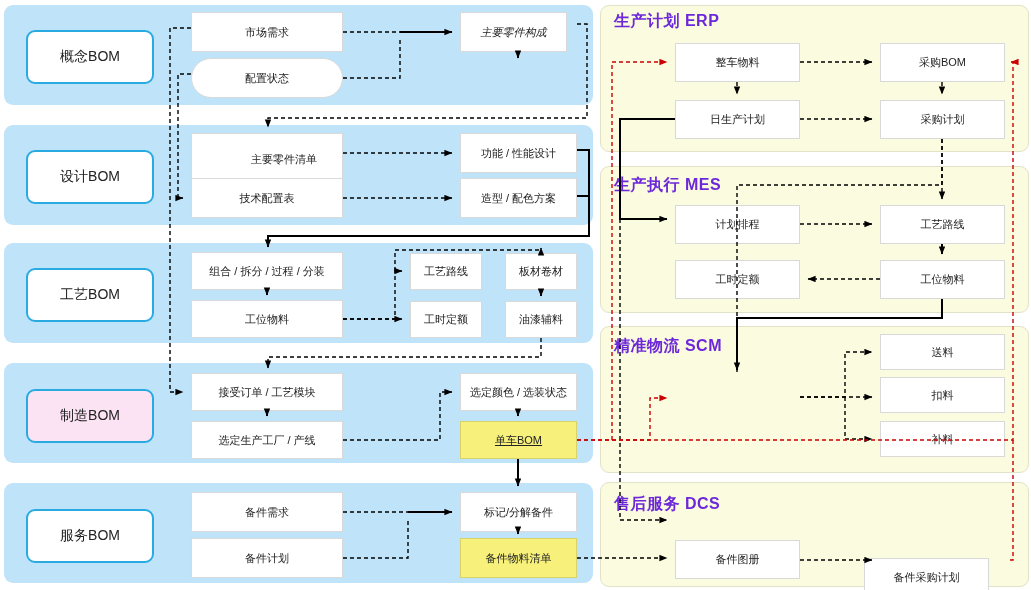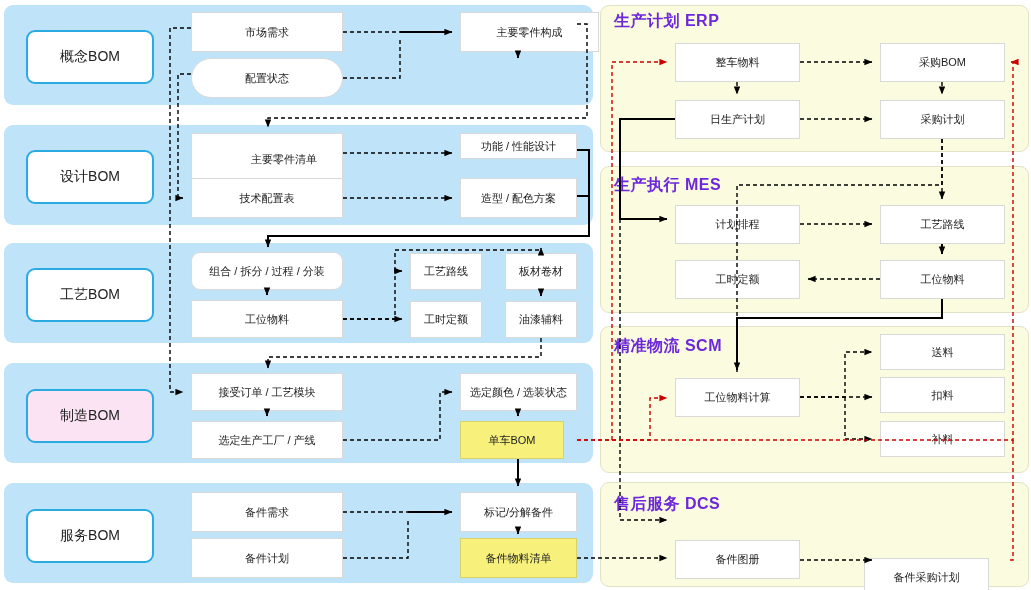--- a/index.html
+++ b/index.html
@@ -28,44 +28,44 @@
 </style>
 </head>
 <body>
 
 <div id="stage">
 
   <div class="band" style="left:4px;top:5px;width:589px;height:100px;"></div>
   <div class="bomtag" style="left:26px;top:30px;width:124px;height:50px;">概念BOM</div>
   <div class="pbox" style="left:191px;top:12px;width:152px;height:40px;">市场需求</div>
   <div class="pbox" style="left:191px;top:58px;width:152px;height:40px;border-radius:20px;">配置状态</div>
-  <div class="pbox" style="left:460px;top:12px;width:139px;height:40px;">主要零件构成</div>
+  <div class="pbox" style="left:460px;top:12px;width:107px;height:40px;font-style:italic;">主要零件构成</div>
 
   <div class="band" style="left:4px;top:125px;width:589px;height:100px;"></div>
   <div class="bomtag" style="left:26px;top:150px;width:124px;height:50px;">设计BOM</div>
   <div class="pbox" style="left:191px;top:133px;width:152px;height:52px;padding-left:34px;">主要零件清单</div>
   <div class="pbox" style="left:191px;top:178px;width:152px;height:40px;">技术配置表</div>
-  <div class="pbox" style="left:460px;top:133px;width:117px;height:26px;">功能 / 性能设计</div>
+  <div class="pbox" style="left:460px;top:133px;width:117px;height:40px;">功能 / 性能设计</div>
   <div class="pbox" style="left:460px;top:178px;width:117px;height:40px;">造型 / 配色方案</div>
 
   <div class="band" style="left:4px;top:243px;width:589px;height:100px;"></div>
   <div class="bomtag" style="left:26px;top:268px;width:124px;height:50px;">工艺BOM</div>
-  <div class="pbox" style="left:191px;top:252px;width:152px;height:38px;border-radius:9px;">组合 / 拆分 / 过程 / 分装</div>
+  <div class="pbox" style="left:191px;top:252px;width:152px;height:38px;">组合 / 拆分 / 过程 / 分装</div>
   <div class="pbox" style="left:191px;top:300px;width:152px;height:38px;">工位物料</div>
   <div class="pbox" style="left:410px;top:253px;width:72px;height:37px;">工艺路线</div>
   <div class="pbox" style="left:410px;top:301px;width:72px;height:37px;">工时定额</div>
   <div class="pbox" style="left:505px;top:253px;width:72px;height:37px;">板材卷材</div>
   <div class="pbox" style="left:505px;top:301px;width:72px;height:37px;">油漆辅料</div>
 
   <div class="band" style="left:4px;top:363px;width:589px;height:100px;"></div>
   <div class="bomtag pink" style="left:26px;top:389px;width:124px;height:50px;">制造BOM</div>
   <div class="pbox" style="left:191px;top:373px;width:152px;height:38px;">接受订单 / 工艺模块</div>
   <div class="pbox" style="left:191px;top:421px;width:152px;height:38px;">选定生产工厂 / 产线</div>
   <div class="pbox" style="left:460px;top:373px;width:117px;height:38px;">选定颜色 / 选装状态</div>
-  <div class="pbox yellow" style="left:460px;top:421px;width:104px;height:38px;">单车BOM</div>
+  <div class="pbox yellow" style="left:460px;top:421px;width:117px;height:38px;text-decoration:underline;">单车BOM</div>
 
   <div class="band" style="left:4px;top:483px;width:589px;height:100px;"></div>
   <div class="bomtag" style="left:26px;top:509px;width:124px;height:50px;">服务BOM</div>
   <div class="pbox" style="left:191px;top:492px;width:152px;height:40px;">备件需求</div>
   <div class="pbox" style="left:191px;top:538px;width:152px;height:40px;">备件计划</div>
   <div class="pbox" style="left:460px;top:492px;width:117px;height:40px;">标记/分解备件</div>
   <div class="pbox yellow" style="left:460px;top:538px;width:117px;height:40px;">备件物料清单</div>
 
   <div class="ypanel" style="left:600px;top:5px;width:427px;height:145px;"></div>
   <div class="ptitle" style="left:614px;top:11px;">生产计划 ERP</div>
@@ -76,21 +76,20 @@
 
   <div class="ypanel" style="left:600px;top:166px;width:427px;height:145px;"></div>
   <div class="ptitle" style="left:614px;top:175px;">生产执行 MES</div>
   <div class="pbox" style="left:675px;top:205px;width:125px;height:39px;">计划排程</div>
   <div class="pbox" style="left:675px;top:260px;width:125px;height:39px;">工时定额</div>
   <div class="pbox" style="left:880px;top:205px;width:125px;height:39px;">工艺路线</div>
   <div class="pbox" style="left:880px;top:260px;width:125px;height:39px;">工位物料</div>
 
   <div class="ypanel" style="left:600px;top:326px;width:427px;height:145px;"></div>
   <div class="ptitle" style="left:614px;top:336px;">精准物流  SCM</div>
-  <div class="pbox" style="left:675px;top:378px;width:125px;height:39px;">工位物料计算</div>
   <div class="pbox" style="left:880px;top:334px;width:125px;height:36px;">送料</div>
   <div class="pbox" style="left:880px;top:377px;width:125px;height:36px;">扣料</div>
   <div class="pbox" style="left:880px;top:421px;width:125px;height:36px;">补料</div>
 
   <div class="ypanel" style="left:600px;top:482px;width:427px;height:103px;"></div>
   <div class="ptitle" style="left:614px;top:494px;">售后服务  DCS</div>
   <div class="pbox" style="left:675px;top:540px;width:125px;height:39px;">备件图册</div>
   <div class="pbox" style="left:864px;top:540px;width:125px;height:39px;margin-top:18px;">备件采购计划</div>
 
   <svg id="wires" viewBox="0 0 1031 590">

